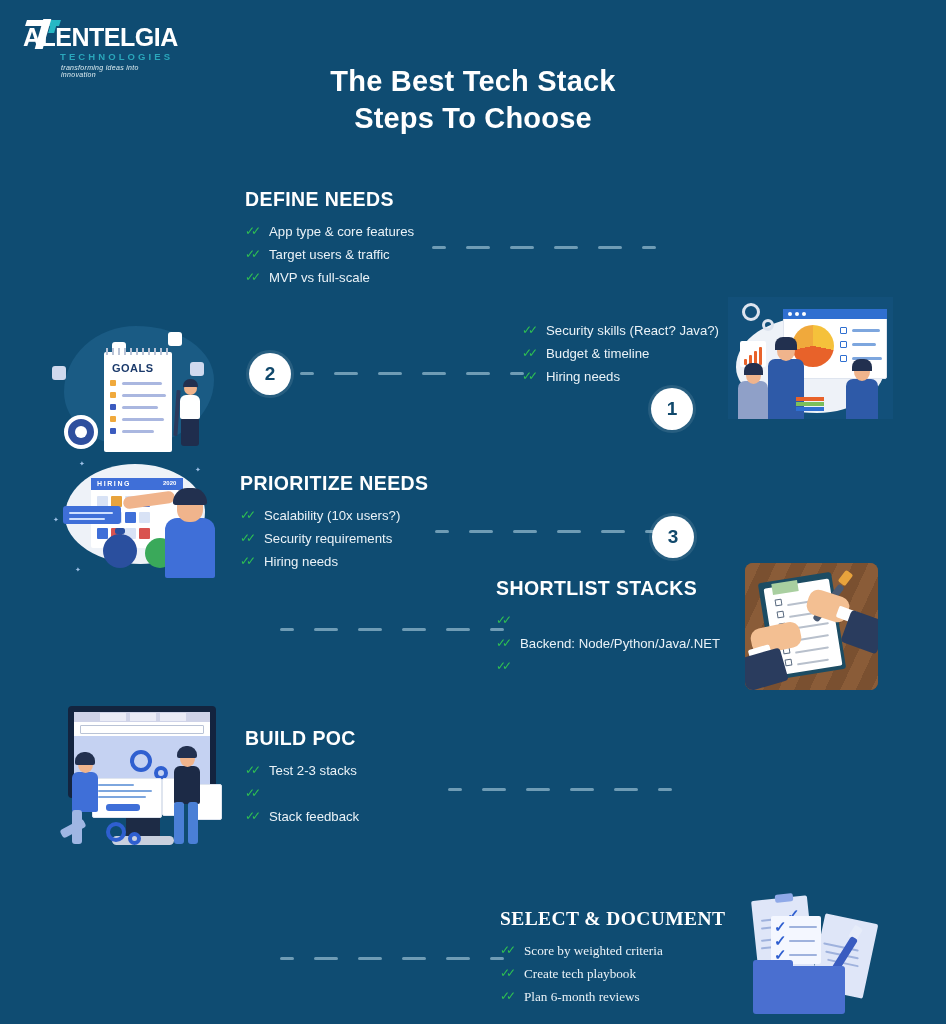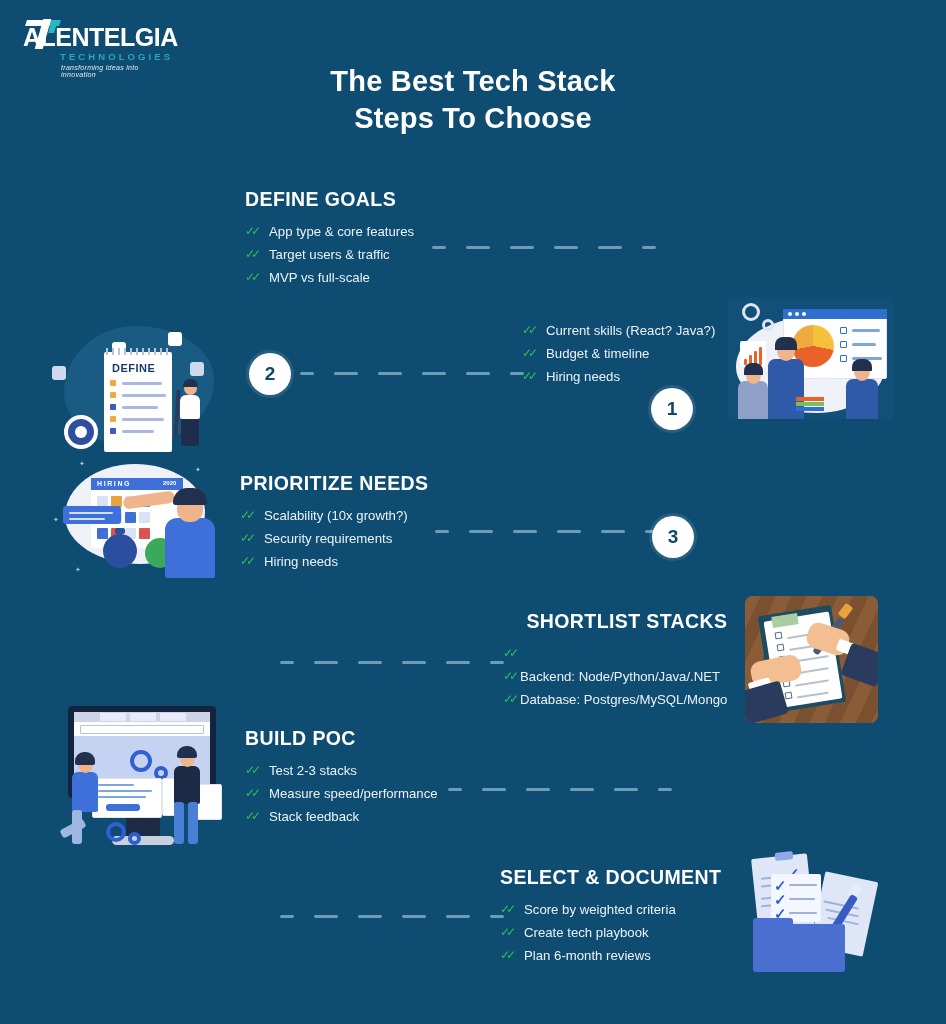--- a/index.html
+++ b/index.html
@@ -267,42 +267,42 @@
     <div class="step-inner">
 
       <div class="illu" id="illu1">
         <span class="blob b1"></span>
         <span class="ic" style="left:10px;top:46px;"></span>
         <span class="ic w" style="left:70px;top:22px;"></span>
         <span class="ic" style="left:148px;top:42px;"></span>
         <span class="ic w" style="left:126px;top:12px;"></span>
         <span class="pad"></span>
         <span class="spiral"></span>
-        <span class="goals">DEFINE</span>
+        <span class="goals">GOALS</span>
         <span class="cb" style="left:68px;top:60px;"></span>
         <span class="row" style="left:80px;top:62px;width:40px;"></span>
         <span class="cb" style="left:68px;top:72px;"></span>
         <span class="row" style="left:80px;top:74px;width:44px;"></span>
         <span class="cbb" style="left:68px;top:84px;"></span>
         <span class="row" style="left:80px;top:86px;width:36px;"></span>
         <span class="cb" style="left:68px;top:96px;"></span>
         <span class="row" style="left:80px;top:98px;width:42px;"></span>
         <span class="cbb" style="left:68px;top:108px;"></span>
         <span class="row" style="left:80px;top:110px;width:32px;"></span>
         <span class="target"></span>
           <span class="target-in"></span>
         <span class="pencil"></span>
         <span class="person-legs"></span>
         <span class="person-body"></span>
         <span class="person-head"></span>
         <span class="person-hair"></span>
       </div>
 
       <div class="txt left" style="top:28px;">
-        <div class="heading">DEFINE GOALS</div>
+        <div class="heading">DEFINE NEEDS</div>
         <ul class="bullets">
           <li>
               <span class="chk">✓✓</span>
               <span>App type &amp; core features</span>
             </li>
           <li>
               <span class="chk">✓✓</span>
               <span>Target users &amp; traffic</span>
             </li>
           <li>
@@ -334,21 +334,21 @@
           <i style="width:24px"></i>
           <i style="width:24px"></i>
           <i style="width:24px"></i>
           <i style="width:14px"></i>
       </div>
 
       <div class="txt" style="left:522px;top:22px;">
         <ul class="bullets">
           <li>
               <span class="chk">✓✓</span>
-              <span>Current skills (React? Java?)</span>
+              <span>Security skills (React? Java?)</span>
             </li>
           <li>
               <span class="chk">✓✓</span>
               <span>Budget &amp; timeline</span>
             </li>
           <li>
               <span class="chk">✓✓</span>
               <span>Hiring needs</span>
             </li>
         </ul>
@@ -426,21 +426,21 @@
           <span class="arm"></span>
         <span class="p-head"></span>
           <span class="p-hair"></span>
       </div>
 
       <div class="txt left" style="left:240px;top:16px;">
         <div class="heading">PRIORITIZE NEEDS</div>
         <ul class="bullets">
           <li>
               <span class="chk">✓✓</span>
-              <span>Scalability (10x growth?)</span>
+              <span>Scalability (10x users?)</span>
             </li>
           <li>
               <span class="chk">✓✓</span>
               <span>Security requirements</span>
             </li>
           <li>
               <span class="chk">✓✓</span>
               <span>Hiring needs</span>
             </li>
         </ul>
@@ -451,21 +451,21 @@
           <i style="width:24px"></i>
           <i style="width:24px"></i>
           <i style="width:24px"></i>
           <i style="width:24px"></i>
           <i style="width:14px"></i>
       </div>
       <div class="badge" style="left:652px;top:60px;">3</div>
     </div>
   </div>
 
-  <div class="step" style="top:596px;height:130px;text-align:right;">
+  <div class="step" style="top:563px;height:130px;">
     <div class="step-inner">
 
       <div class="dashes" style="left:280px;top:65px;">
         <i style="width:14px"></i>
           <i style="width:24px"></i>
           <i style="width:24px"></i>
           <i style="width:24px"></i>
           <i style="width:24px"></i>
           <i style="width:14px"></i>
       </div>
@@ -475,21 +475,20 @@
         <ul class="bullets">
           <li>
               <span class="chk">✓✓</span>
             </li>
           <li>
               <span class="chk">✓✓</span>
               <span>Backend: Node/Python/Java/.NET</span>
             </li>
           <li>
               <span class="chk">✓✓</span>
-              <span>Database: Postgres/MySQL/Mongo</span>
             </li>
         </ul>
       </div>
 
       <div class="illu" id="illu4" style="top:0;">
         <span class="wood"></span>
         <span class="clip"></span>
           <span class="paper"></span>
           <span class="pg"></span>
         <span class="box" style="left:30px;top:36px;"></span>
@@ -555,42 +554,41 @@
 
       <div class="txt left" style="left:245px;top:27px;">
         <div class="heading">BUILD POC</div>
         <ul class="bullets">
           <li>
               <span class="chk">✓✓</span>
               <span>Test 2-3 stacks</span>
             </li>
           <li>
               <span class="chk">✓✓</span>
-              <span>Measure speed/performance</span>
             </li>
           <li>
               <span class="chk">✓✓</span>
               <span>Stack feedback</span>
             </li>
         </ul>
       </div>
 
       <div class="dashes" style="left:448px;top:88px;">
         <i style="width:14px"></i>
           <i style="width:24px"></i>
           <i style="width:24px"></i>
           <i style="width:24px"></i>
           <i style="width:24px"></i>
           <i style="width:14px"></i>
       </div>
 
     </div>
   </div>
 
-  <div class="step" style="top:848px;height:130px;">
+  <div class="step" style="top:890px;height:130px;font-family:Liberation Serif, serif;">
     <div class="step-inner">
 
       <div class="dashes" style="left:280px;top:67px;">
         <i style="width:14px"></i>
           <i style="width:24px"></i>
           <i style="width:24px"></i>
           <i style="width:24px"></i>
           <i style="width:24px"></i>
           <i style="width:14px"></i>
       </div>

